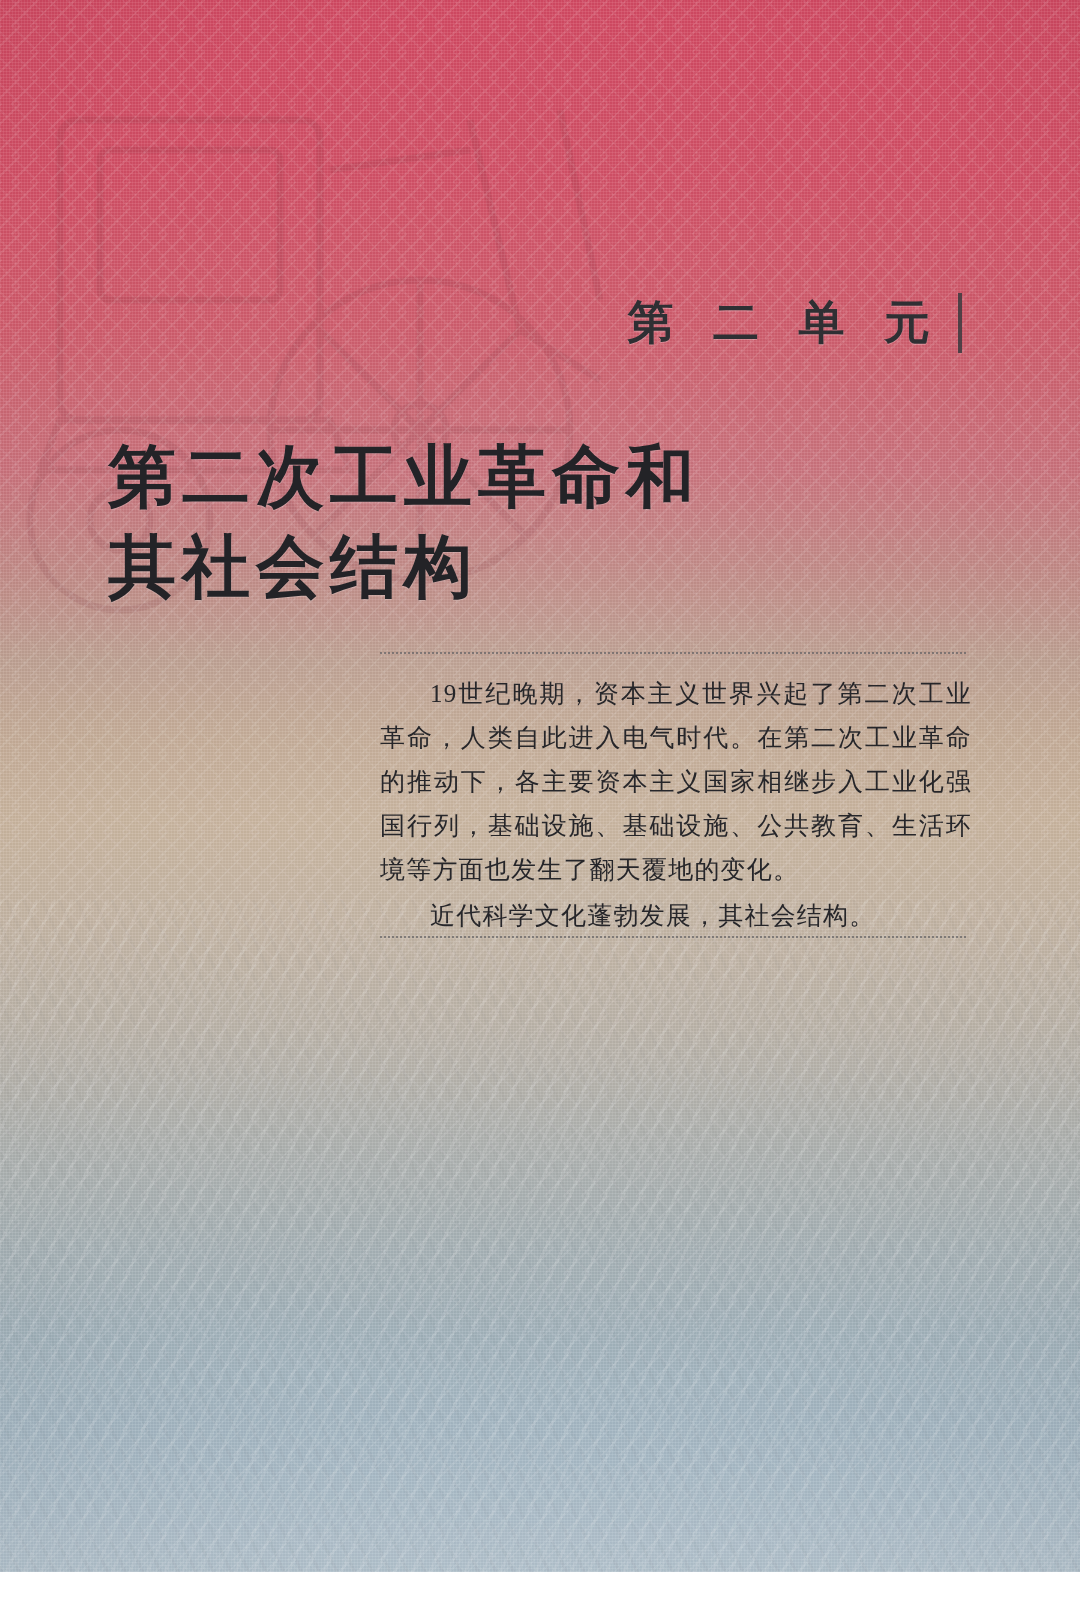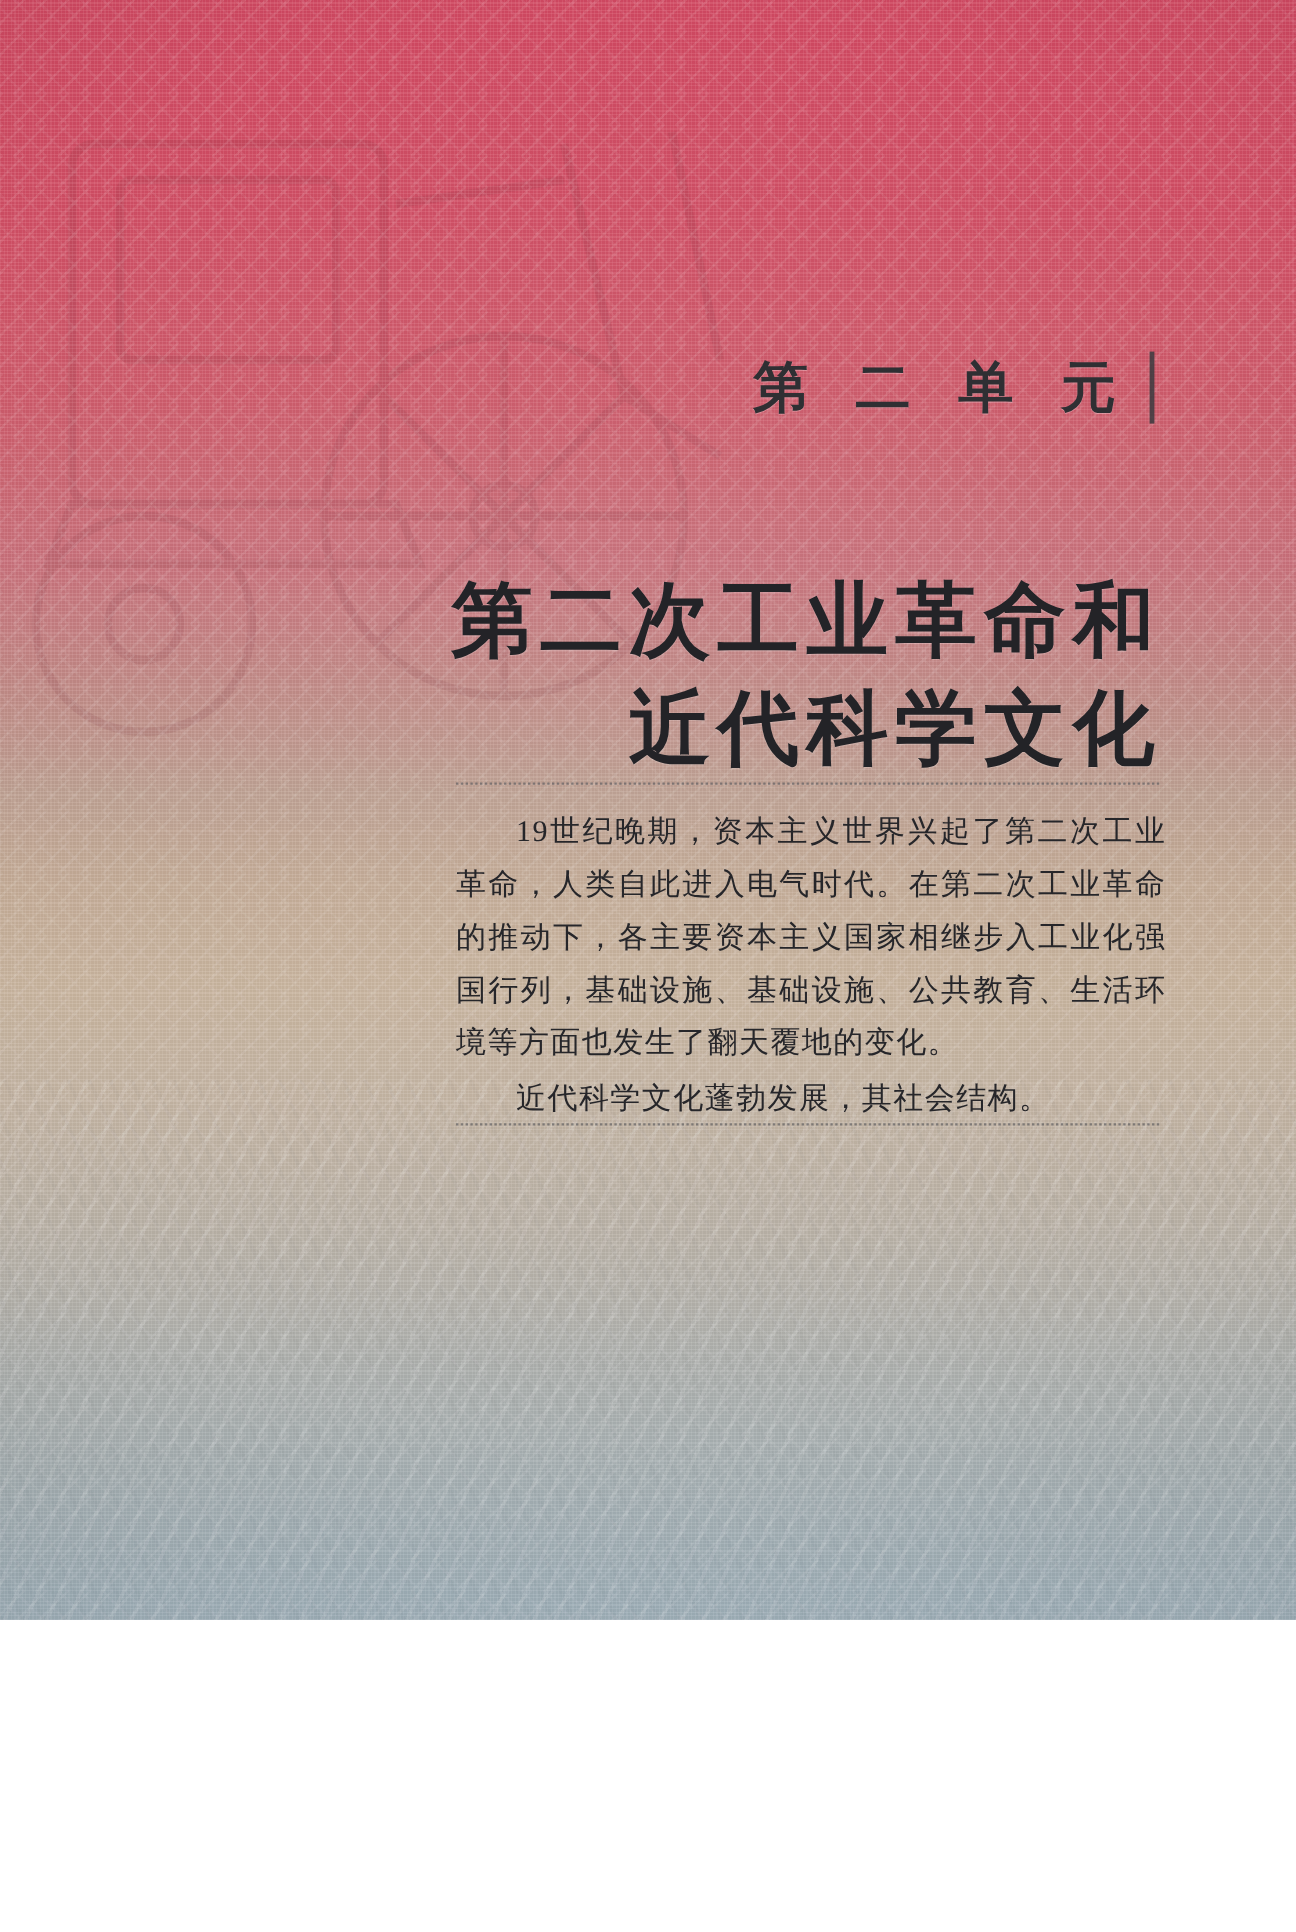--- a/index.html
+++ b/index.html
@@ -8,21 +8,21 @@
     padding: 0;
     background: #ffffff;
   }
   body {
     font-family: "Liberation Serif", "DejaVu Serif", serif;
   }
 
   .page {
     position: relative;
     width: 1080px;
-    height: 1350px;
+    height: 1572px;
     overflow: hidden;
     background: #e9e3dc;
   }
 
   
   .bg-base {
     position: absolute;
     inset: 0;
     background:
       linear-gradient(to bottom,
@@ -149,29 +149,27 @@
     height: 60px;
     background: #3a3a3e;
     opacity: 0.85;
   }
 
   .unit-title {
     position: absolute;
     right: 112px;
     top: 432px;
     width: 860px;
-    text-align: right;
     font-family: "Liberation Serif", "DejaVu Serif", serif;
     font-weight: 700;
     font-size: 68px;
     line-height: 1.33;
     letter-spacing: 6px;
     color: #232327;
     text-shadow: 0 1px 1px rgba(255,255,255,0.22);
-    margin-top: 40px;
   }
   .unit-title .line { display: block; white-space: nowrap; }
 
   .rule {
     position: absolute;
     left: 380px;
     width: 586px;
     height: 0;
     border-top: 2px dotted #5c5c60;
     opacity: 0.65;
@@ -233,21 +231,21 @@
 
   <div class="content">
 
     <div class="unit-label">
       <span class="txt">第 二 单 元</span>
       <span class="bar"></span>
     </div>
 
     <div class="unit-title">
       <span class="line">第二次工业革命和</span>
-      <span class="line">近代科学文化</span>
+      <span class="line">其社会结构</span>
     </div>
 
     <div class="rule rule-top"></div>
 
     <div class="intro">
       <p>19世纪晚期，资本主义世界兴起了第二次工业革命，人类自此进入电气时代。在第二次工业革命的推动下，各主要资本主义国家相继步入工业化强国行列，基础设施、基础设施、公共教育、生活环境等方面也发生了翻天覆地的变化。</p>
       <p>近代科学文化蓬勃发展，其社会结构。</p>
     </div>
 
     <div class="rule rule-bottom"></div>

